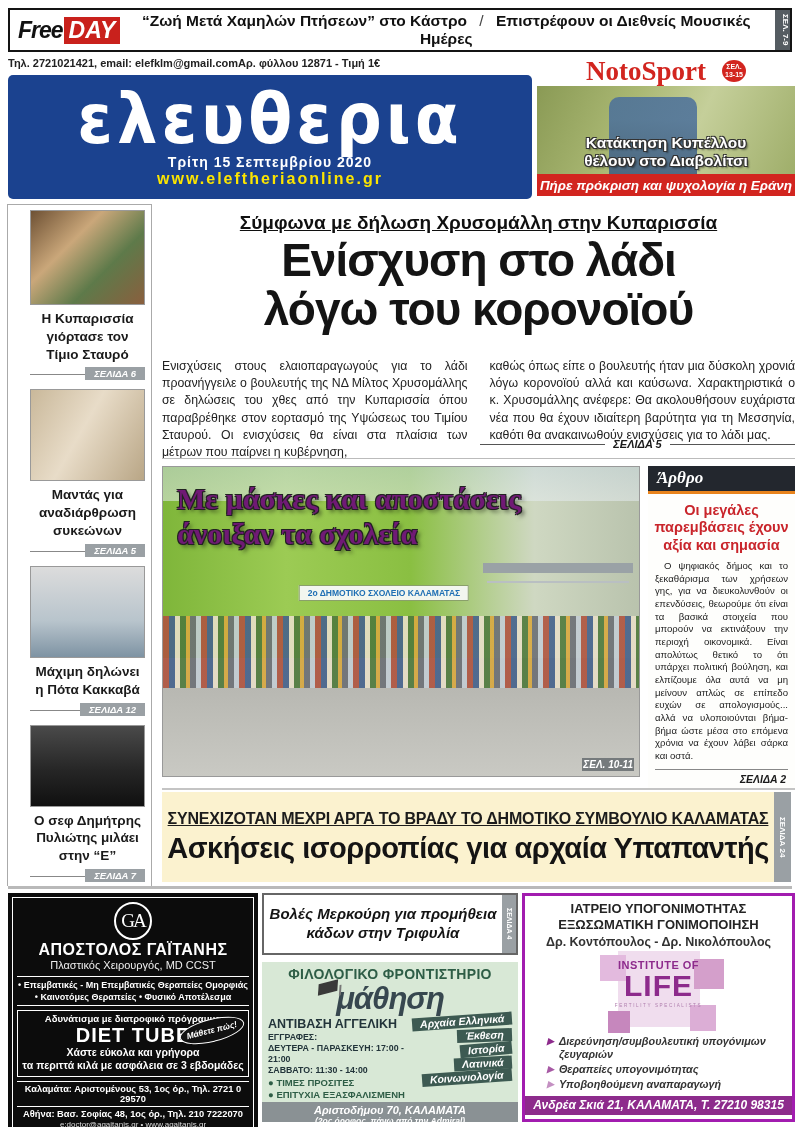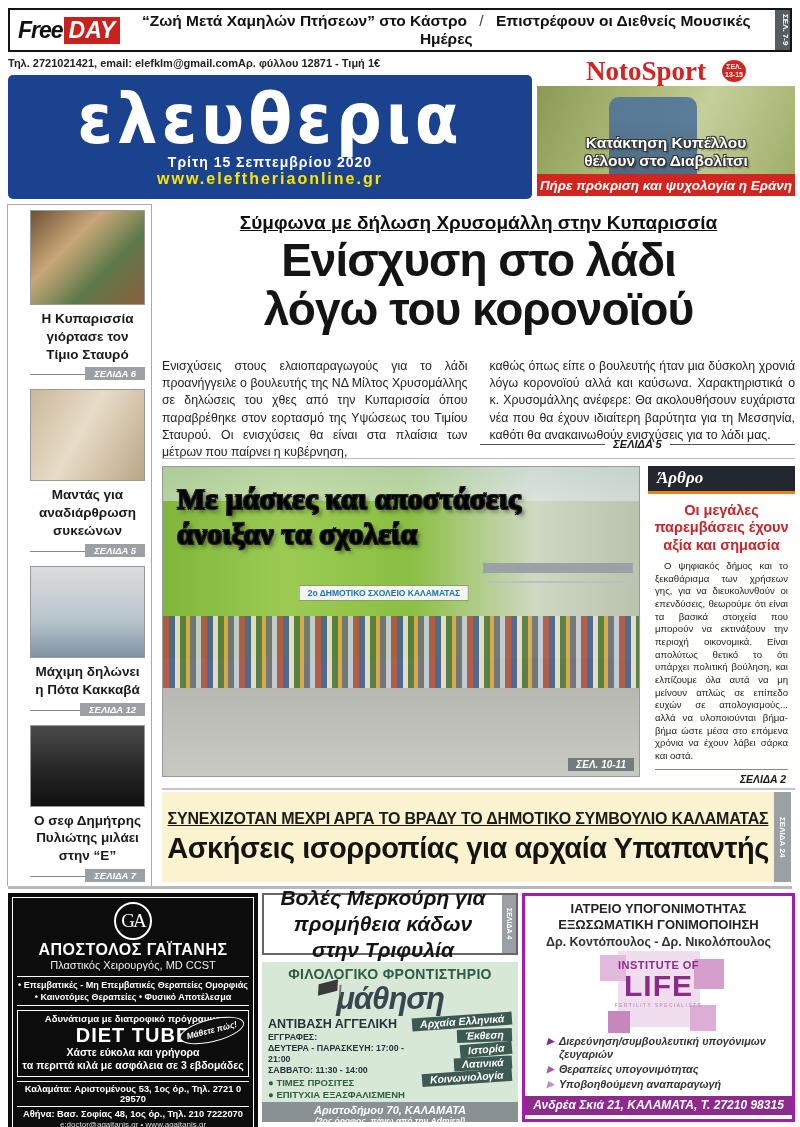--- a/index.html
+++ b/index.html
@@ -76,25 +76,25 @@
   .school .canopy { position:absolute; right:6px; top:96px; width:150px; height:10px; background:#9aa2a6; box-shadow:0 14px 0 -4px #b9bfc2; }
   .school .yard { position:absolute; left:0; bottom:0; width:100%; height:118px;
     background:linear-gradient(180deg,#b2b2ac,#c9c9c3); }
   .school .crowd { position:absolute; left:0; bottom:88px; width:100%; height:72px; opacity:.9;
     background:repeating-linear-gradient(90deg,
       #b0543f 0 6px,#45628c 6px 12px,#e8dfc8 12px 17px,#4f7a3c 17px 23px,
       #d9a93f 23px 27px,#6b6f75 27px 33px,#c3cdd4 33px 38px); }
   .school-sign { position:absolute; left:50%; top:118px; transform:translateX(-60%);
     background:#f2f6ef; color:#1f6fb4; font-weight:bold; font-size:8.5px; padding:2px 8px;
     border:1px solid #8aa06a; white-space:nowrap; }
-  .school-overlay { position:absolute; left:14px; top:14px; color:#000000; font-weight:bold;
+  .school-overlay { position:absolute; left:14px; top:14px; color:#701a75; font-weight:bold;
     font-family:"Liberation Serif", serif; font-size:30px; line-height:1.18;
     text-shadow:-1px -1px 0 #222,1px -1px 0 #222,-1px 1px 0 #222,1px 1px 0 #222,3px 3px 4px rgba(0,0,0,.55); }
   .school-badge { position:absolute; right:5px; bottom:5px; background:rgba(110,115,118,.92);
-    color:#fff; font-weight:bold; font-style:italic; font-size:10px; padding:1px 8px; }
+    color:#fff; font-weight:bold; font-style:italic; font-size:10px; padding:1px 1px; }
   
   .article { position:absolute; left:648px; top:466px; width:147px; background:#fefefc; }
   .article-header { background:#23272e; color:#fff; font-family:"Liberation Serif", serif;
     font-style:italic; font-weight:bold; font-size:17px; padding:2px 0 3px 9px;
     border-bottom:3px solid #e8831c; }
   .article-title { color:#c9252b; font-weight:bold; font-size:14.5px; line-height:1.2;
     text-align:center; margin:8px 6px 6px; }
   .article-body { font-size:9.6px; line-height:1.32; text-align:justify; padding:0 7px;
     color:#222; text-indent:9px; }
   .article-page { border-top:1px solid #888; margin:6px 7px 0; text-align:right;
@@ -129,21 +129,21 @@
     font-size:8.5px; font-weight:bold; font-style:italic; padding:6px 6px; transform:rotate(-14deg);
     line-height:1.05; background:#111; }
   .ga-promo { font-size:10.5px; font-weight:bold; line-height:1.25; }
   .ga-addr { border-top:1px solid #fff; margin-top:2px; padding-top:2px; font-size:9.3px; font-weight:bold; }
   .ga-addr2 { border-top:1px solid #fff; margin-top:2px; padding-top:2px; font-size:9.3px; font-weight:bold; }
   .ga-web { font-size:8px; color:#ddd; margin-top:1px; }
   .ga-social { font-size:7.4px; color:#ccc; margin-top:1px; }
   
   .ad-merkouri { position:absolute; left:262px; top:893px; width:256px; height:62px;
     border:2px solid #666; background:#fff; display:flex; align-items:center; }
-  .merk-text { flex:1; text-align:center; font-weight:bold; font-style:italic; font-size:21px;
+  .merk-text { flex:1; text-align:center; font-weight:bold; font-style:italic; font-size:15px;
     line-height:1.25; color:#141414; padding:0 4px; }
   .ad-merkouri .vbadge2 { width:14px; align-self:stretch; background:#9aa0a4; color:#fff;
     writing-mode:vertical-rl; font-size:7px; font-weight:bold; display:flex; align-items:center; justify-content:center; }
   
   .ad-mathisi { position:absolute; left:262px; top:962px; width:256px; height:160px;
     background:#d8e8d6; overflow:hidden; display:flex; flex-direction:column; }
   .ma-header { text-align:center; color:#2e5d46; font-weight:800; font-size:14px; margin-top:4px; letter-spacing:.3px; }
   .ma-logo-row { position:relative; text-align:center; height:36px; }
   .ma-logo { font-weight:800; font-style:italic; font-size:31px; color:#37474f; line-height:34px; letter-spacing:-1px; }
   .ma-cap { position:absolute; left:56px; top:0; width:20px; height:11px; background:#3a3a3a;

